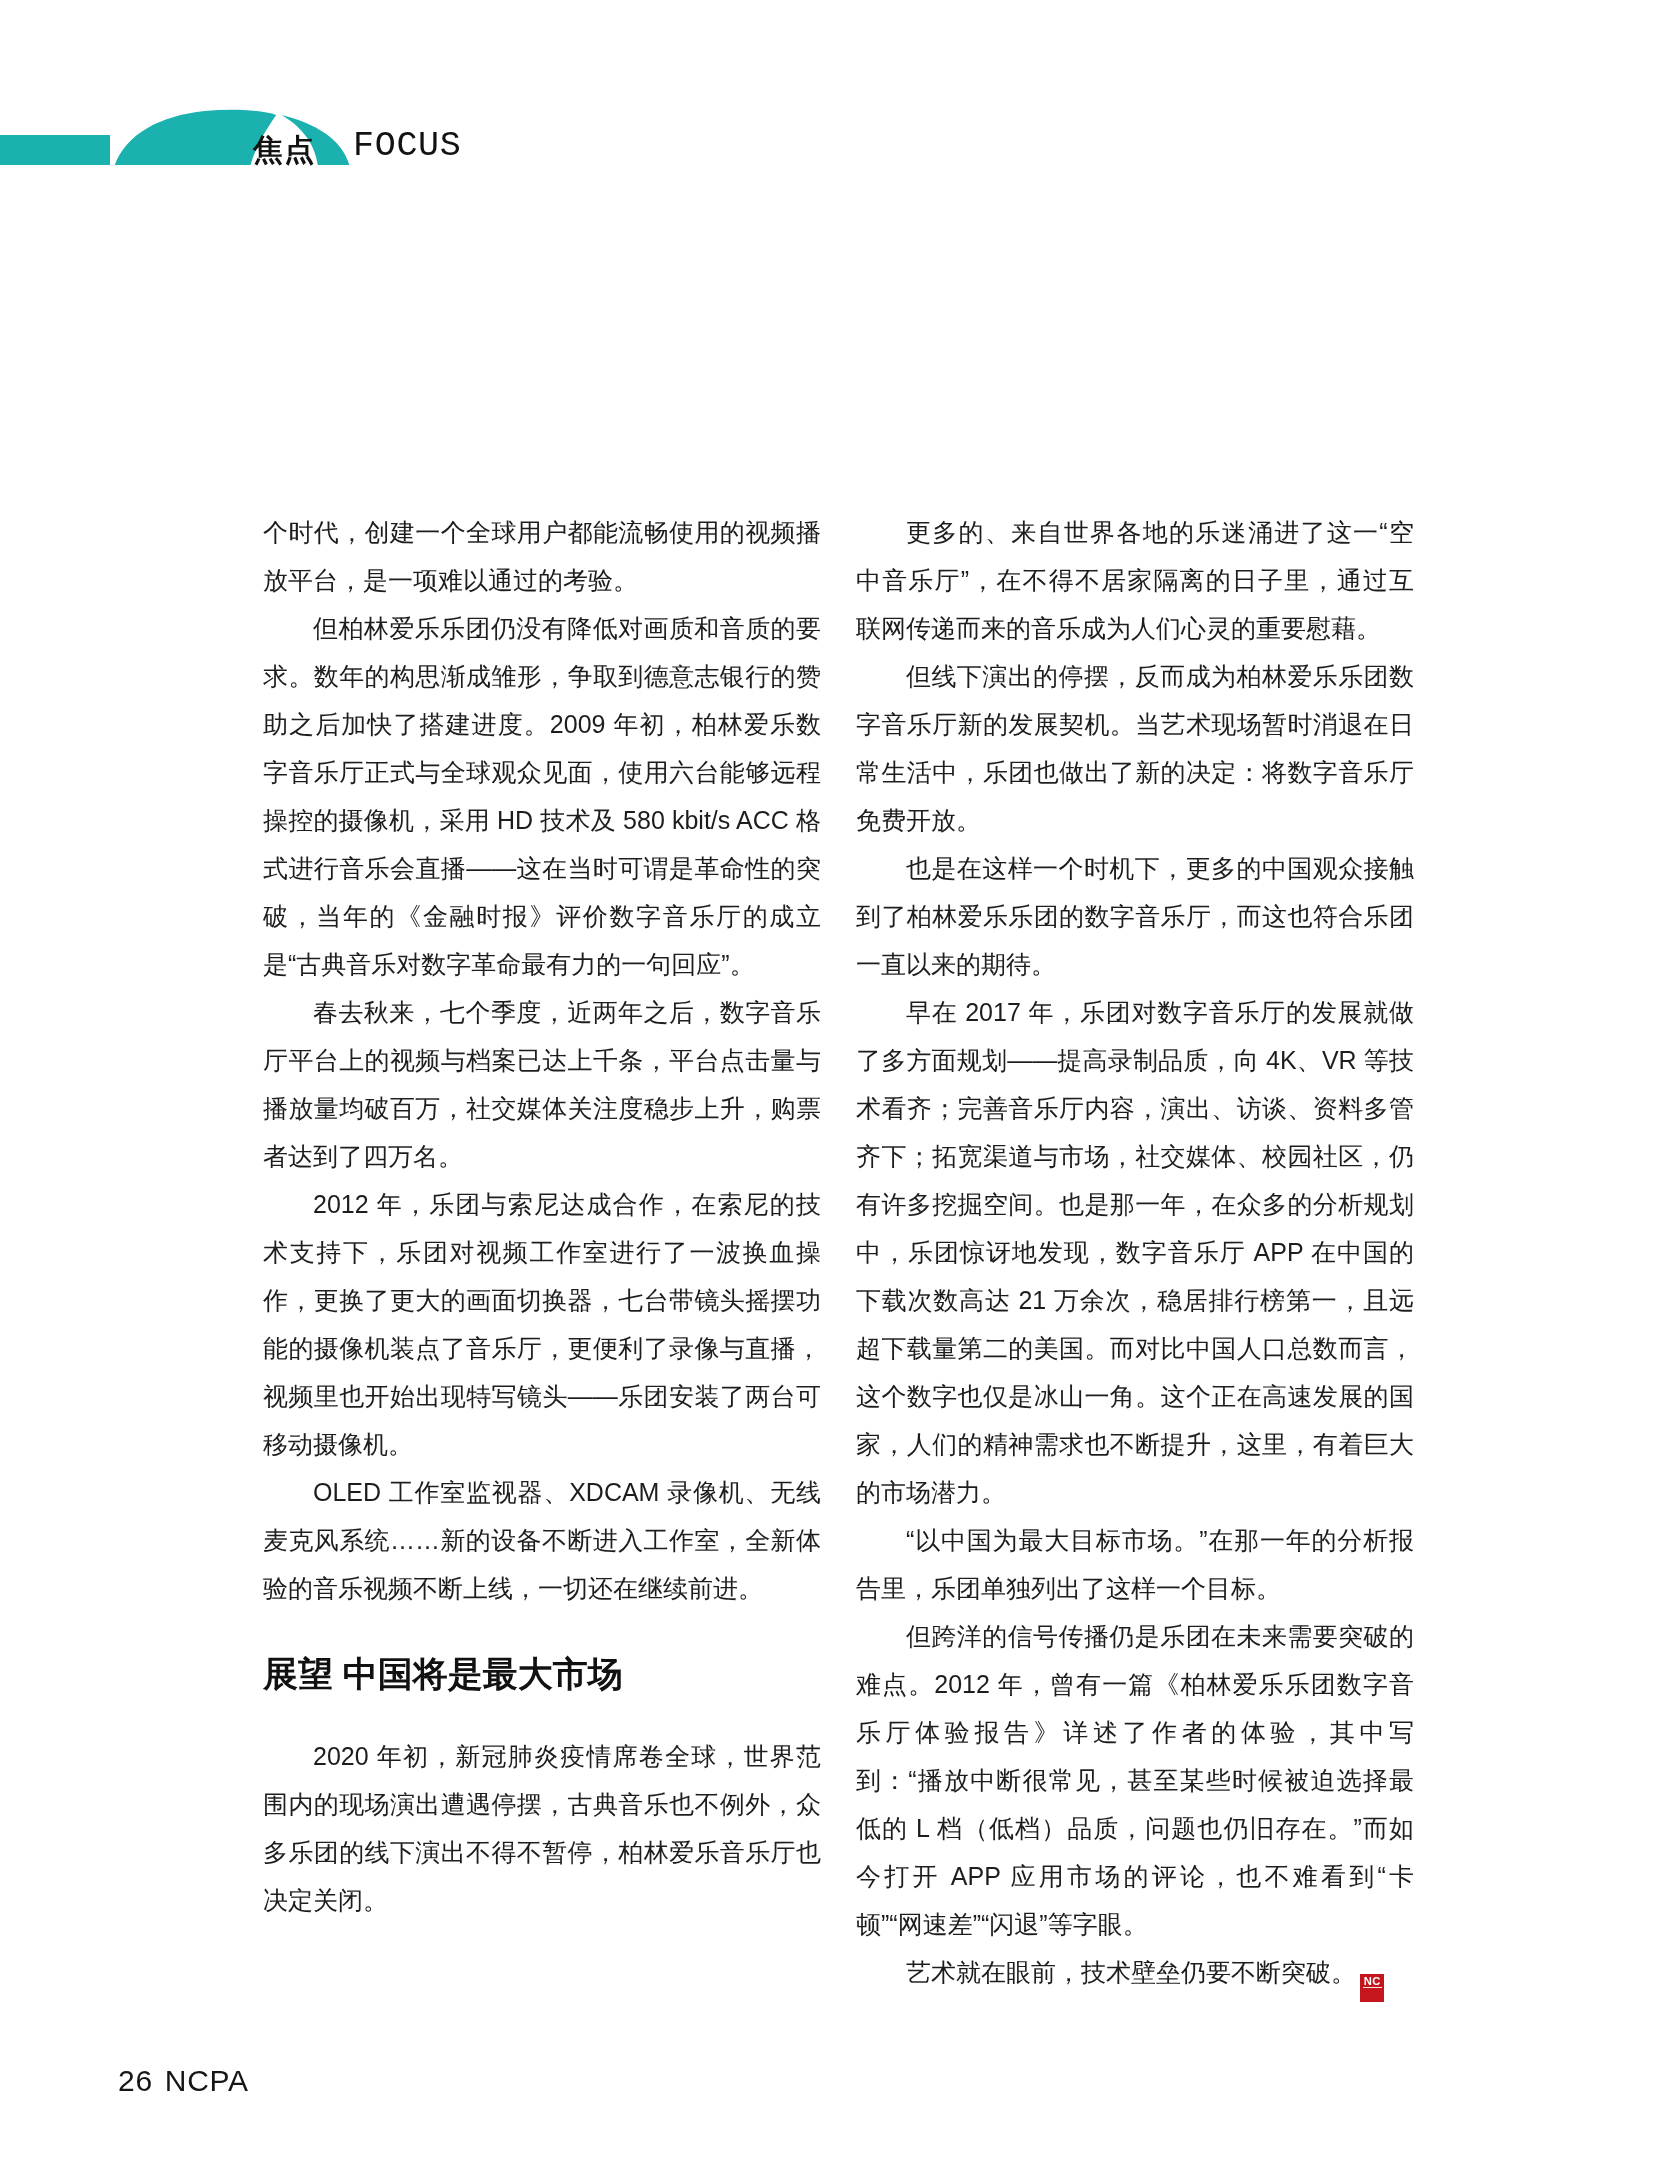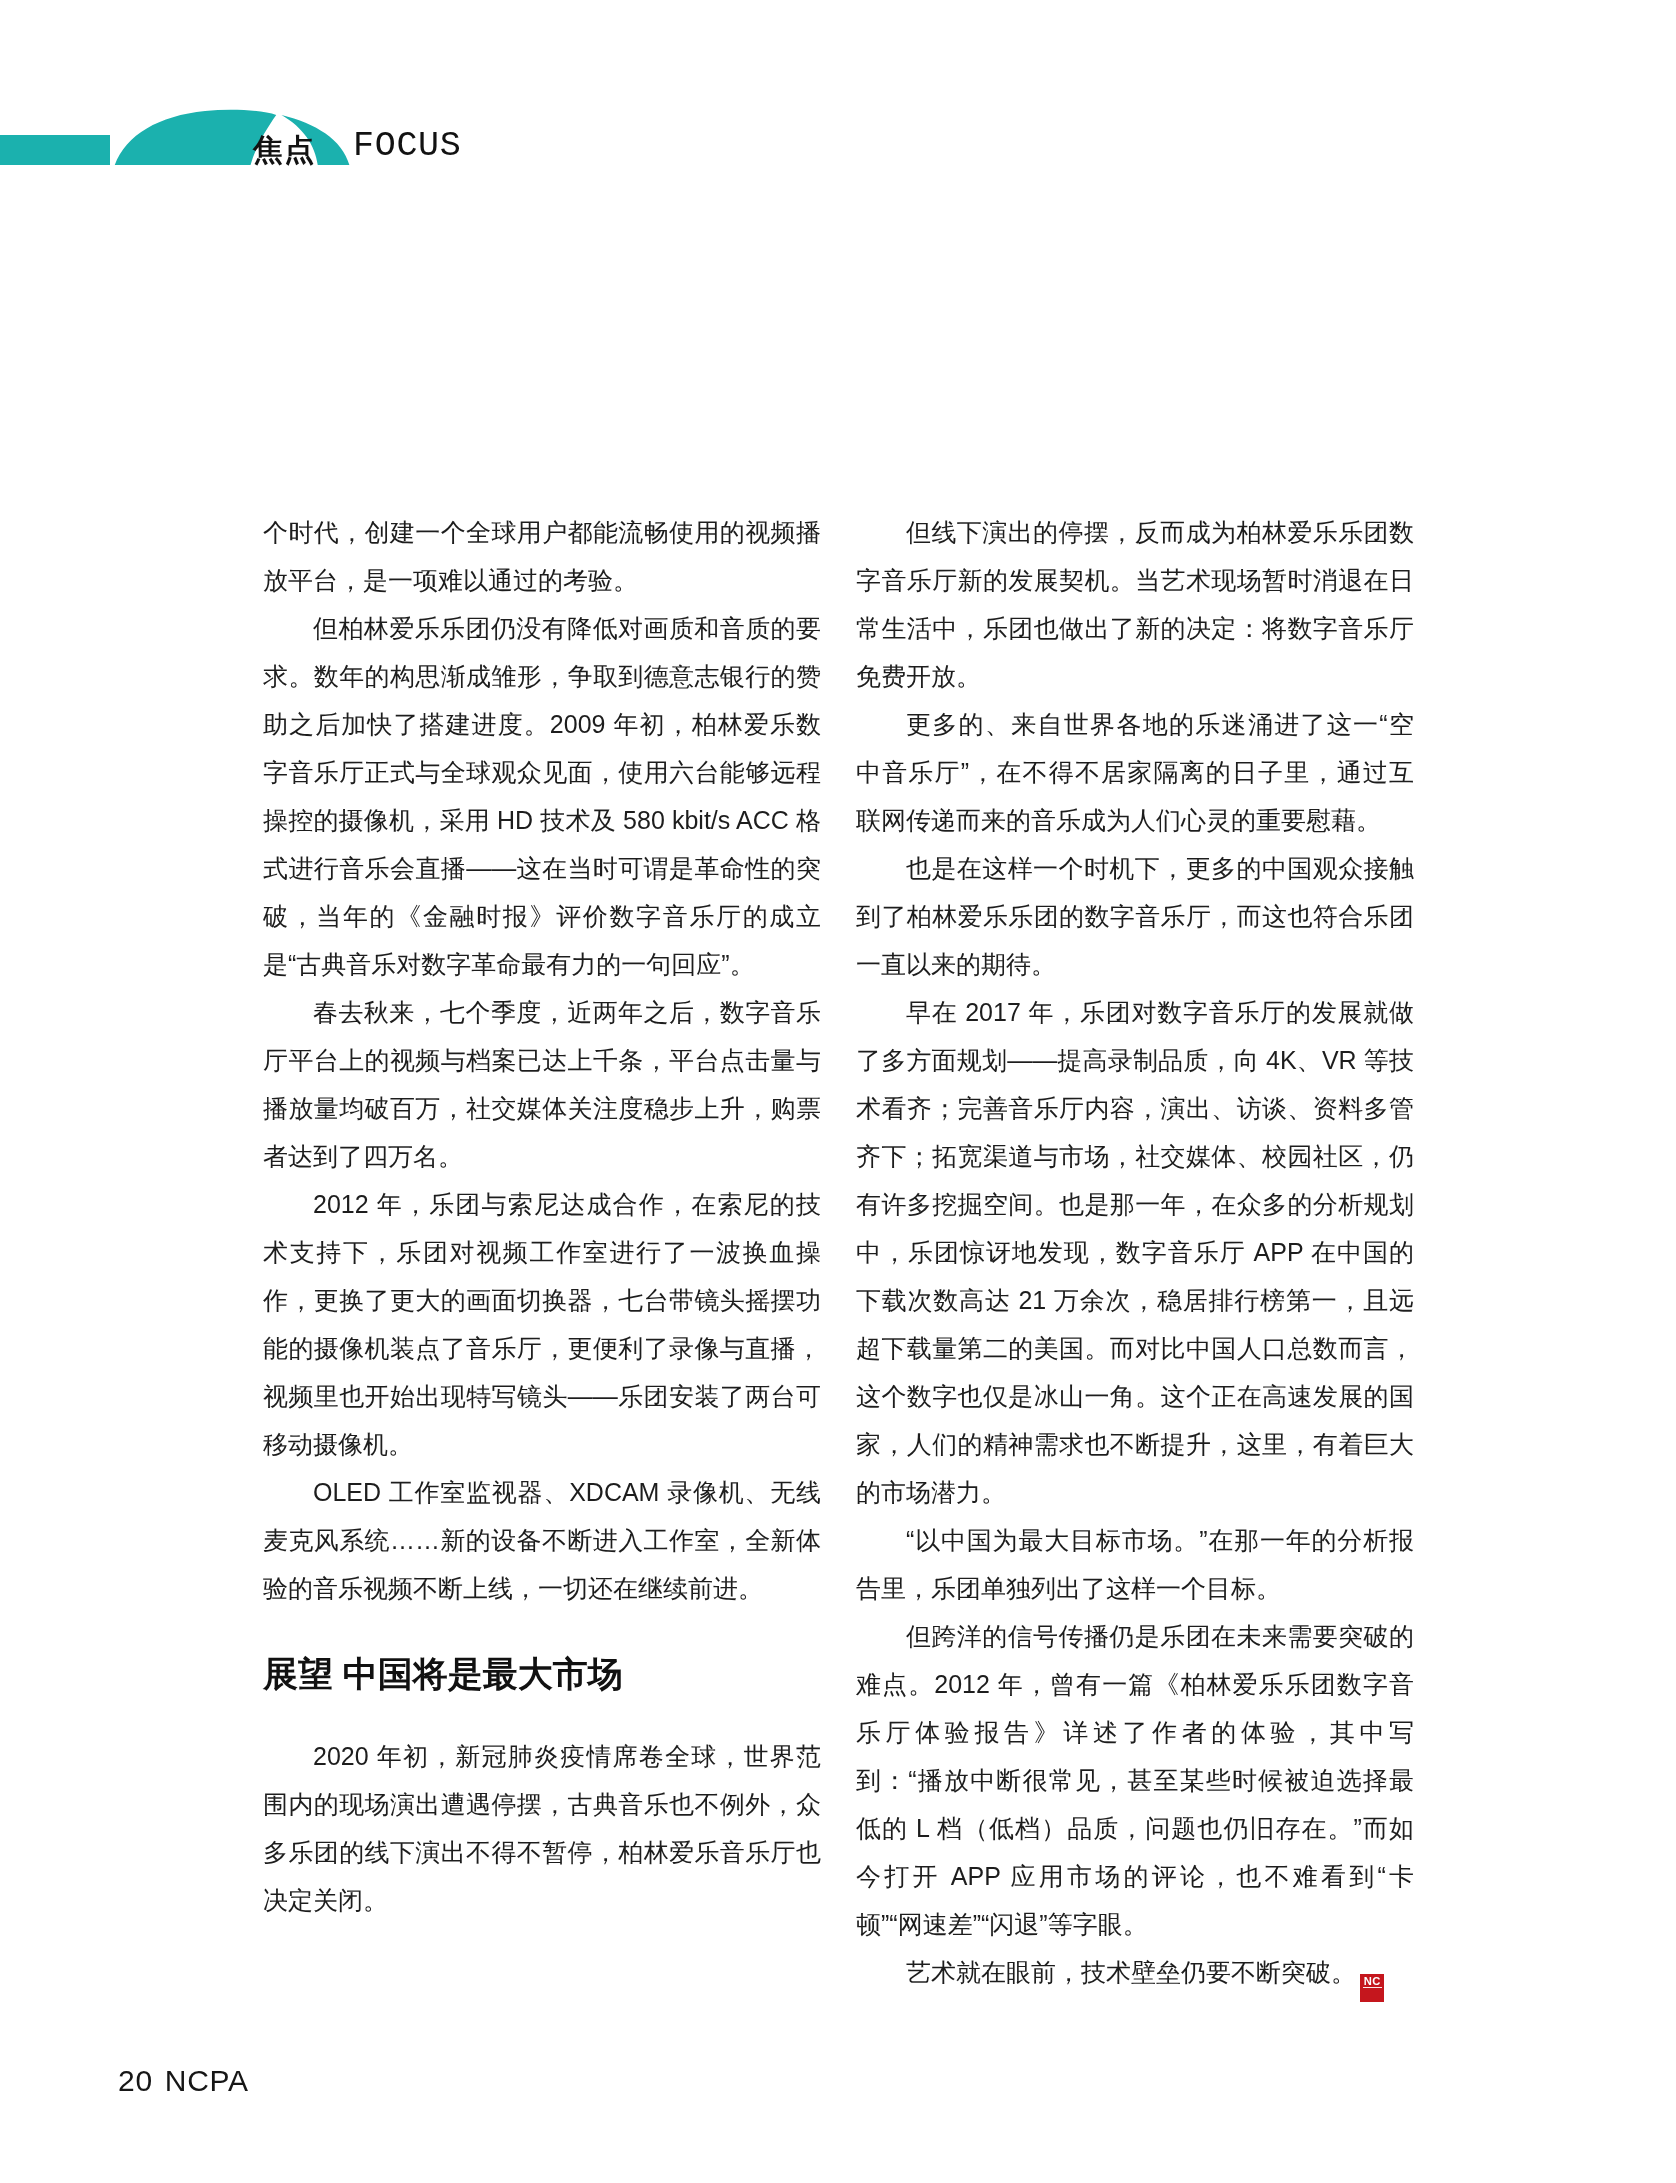--- a/index.html
+++ b/index.html
@@ -98,32 +98,32 @@
     <p class="para noindent">个时代，创建一个全球用户都能流畅使用的视频播放平台，是一项难以通过的考验。</p>
     <p class="para">但柏林爱乐乐团仍没有降低对画质和音质的要求。数年的构思渐成雏形，争取到德意志银行的赞助之后加快了搭建进度。2009 年初，柏林爱乐数字音乐厅正式与全球观众见面，使用六台能够远程操控的摄像机，采用 HD 技术及 580 kbit/s ACC 格式进行音乐会直播——这在当时可谓是革命性的突破，当年的《金融时报》评价数字音乐厅的成立是“古典音乐对数字革命最有力的一句回应”。</p>
     <p class="para">春去秋来，七个季度，近两年之后，数字音乐厅平台上的视频与档案已达上千条，平台点击量与播放量均破百万，社交媒体关注度稳步上升，购票者达到了四万名。</p>
     <p class="para">2012 年，乐团与索尼达成合作，在索尼的技术支持下，乐团对视频工作室进行了一波换血操作，更换了更大的画面切换器，七台带镜头摇摆功能的摄像机装点了音乐厅，更便利了录像与直播，视频里也开始出现特写镜头——乐团安装了两台可移动摄像机。</p>
     <p class="para">OLED 工作室监视器、XDCAM 录像机、无线麦克风系统……新的设备不断进入工作室，全新体验的音乐视频不断上线，一切还在继续前进。</p>
     <h2 class="subhead">展望 中国将是最大市场</h2>
     <p class="para">2020 年初，新冠肺炎疫情席卷全球，世界范围内的现场演出遭遇停摆，古典音乐也不例外，众多乐团的线下演出不得不暂停，柏林爱乐音乐厅也决定关闭。</p>
   </section>
 
   <section class="col col-right">
+    <p class="para">更多的、来自世界各地的乐迷涌进了这一“空中音乐厅”，在不得不居家隔离的日子里，通过互联网传递而来的音乐成为人们心灵的重要慰藉。</p>
     <p class="para">但线下演出的停摆，反而成为柏林爱乐乐团数字音乐厅新的发展契机。当艺术现场暂时消退在日常生活中，乐团也做出了新的决定：将数字音乐厅免费开放。</p>
-    <p class="para">更多的、来自世界各地的乐迷涌进了这一“空中音乐厅”，在不得不居家隔离的日子里，通过互联网传递而来的音乐成为人们心灵的重要慰藉。</p>
     <p class="para">也是在这样一个时机下，更多的中国观众接触到了柏林爱乐乐团的数字音乐厅，而这也符合乐团一直以来的期待。</p>
     <p class="para">早在 2017 年，乐团对数字音乐厅的发展就做了多方面规划——提高录制品质，向 4K、VR 等技术看齐；完善音乐厅内容，演出、访谈、资料多管齐下；拓宽渠道与市场，社交媒体、校园社区，仍有许多挖掘空间。也是那一年，在众多的分析规划中，乐团惊讶地发现，数字音乐厅 APP 在中国的下载次数高达 21 万余次，稳居排行榜第一，且远超下载量第二的美国。而对比中国人口总数而言，这个数字也仅是冰山一角。这个正在高速发展的国家，人们的精神需求也不断提升，这里，有着巨大的市场潜力。</p>
     <p class="para">“以中国为最大目标市场。”在那一年的分析报告里，乐团单独列出了这样一个目标。</p>
     <p class="para">但跨洋的信号传播仍是乐团在未来需要突破的难点。2012 年，曾有一篇《柏林爱乐乐团数字音乐厅体验报告》详述了作者的体验，其中写到：“播放中断很常见，甚至某些时候被迫选择最低的 L 档（低档）品质，问题也仍旧存在。”而如今打开 APP 应用市场的评论，也不难看到“卡顿”“网速差”“闪退”等字眼。</p>
     <p class="para closing-line">
       <span>艺术就在眼前，技术壁垒仍要不断突破。</span><span class="endmark">
           <span class="em-row">NC</span>
           <span class="em-row">PA</span>
         </span>
     </p>
   </section>
 
   <div class="footer">
-    <span>20</span><span class="journal">NCPA</span>
+    <span>26</span><span class="journal">NCPA</span>
   </div>
 
 </div>
 
 
 </body></html>

